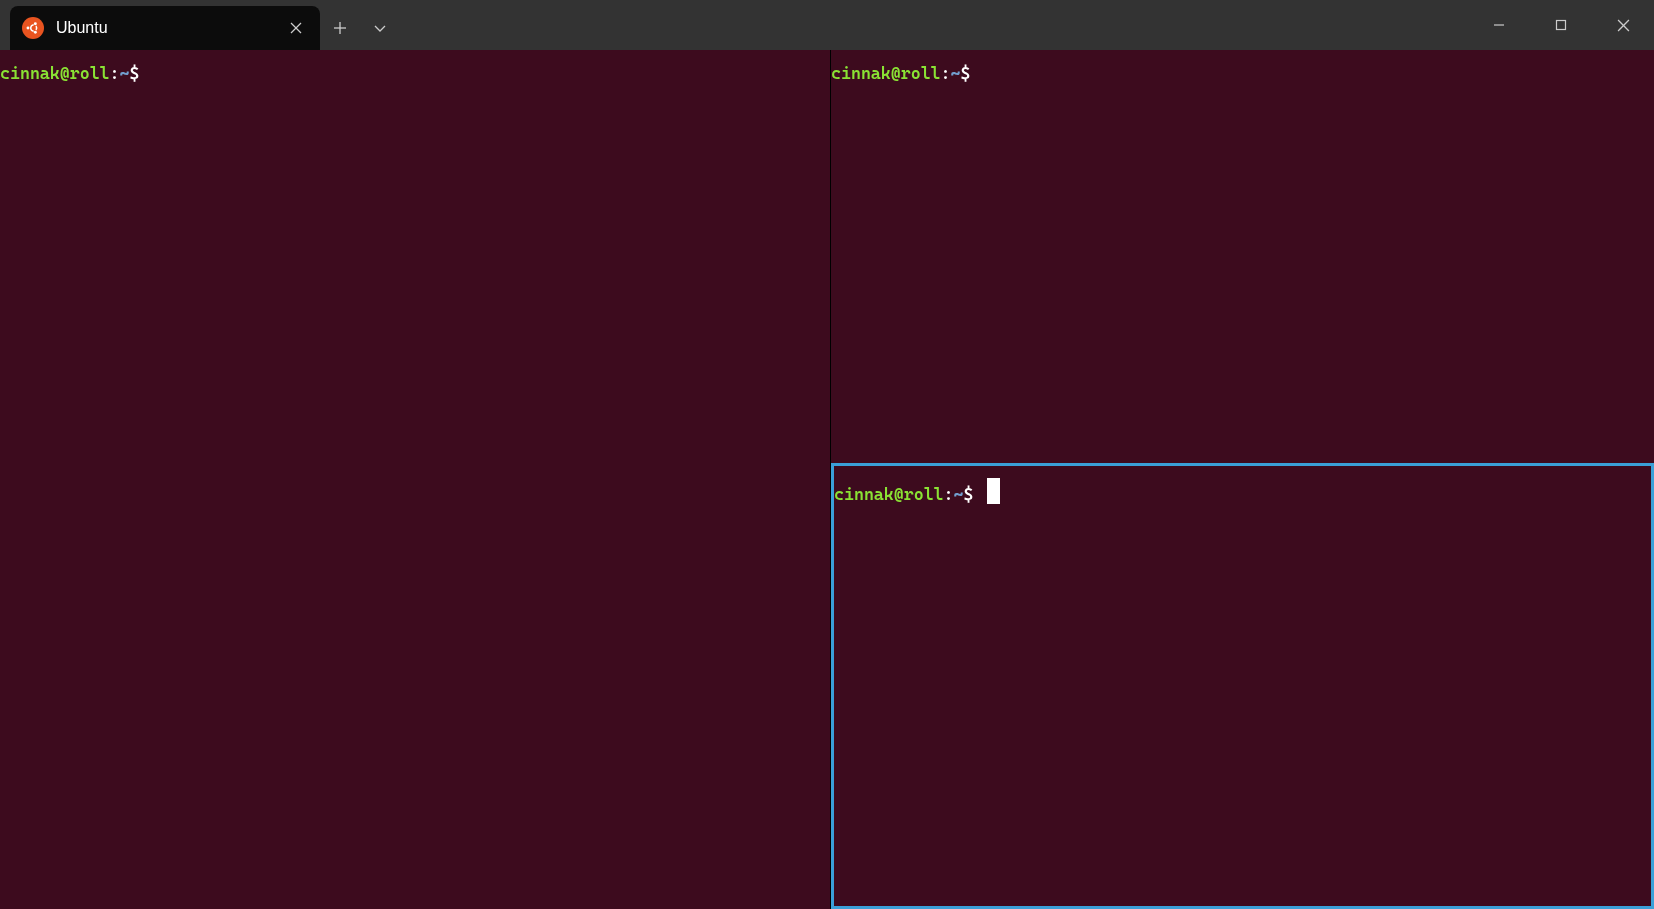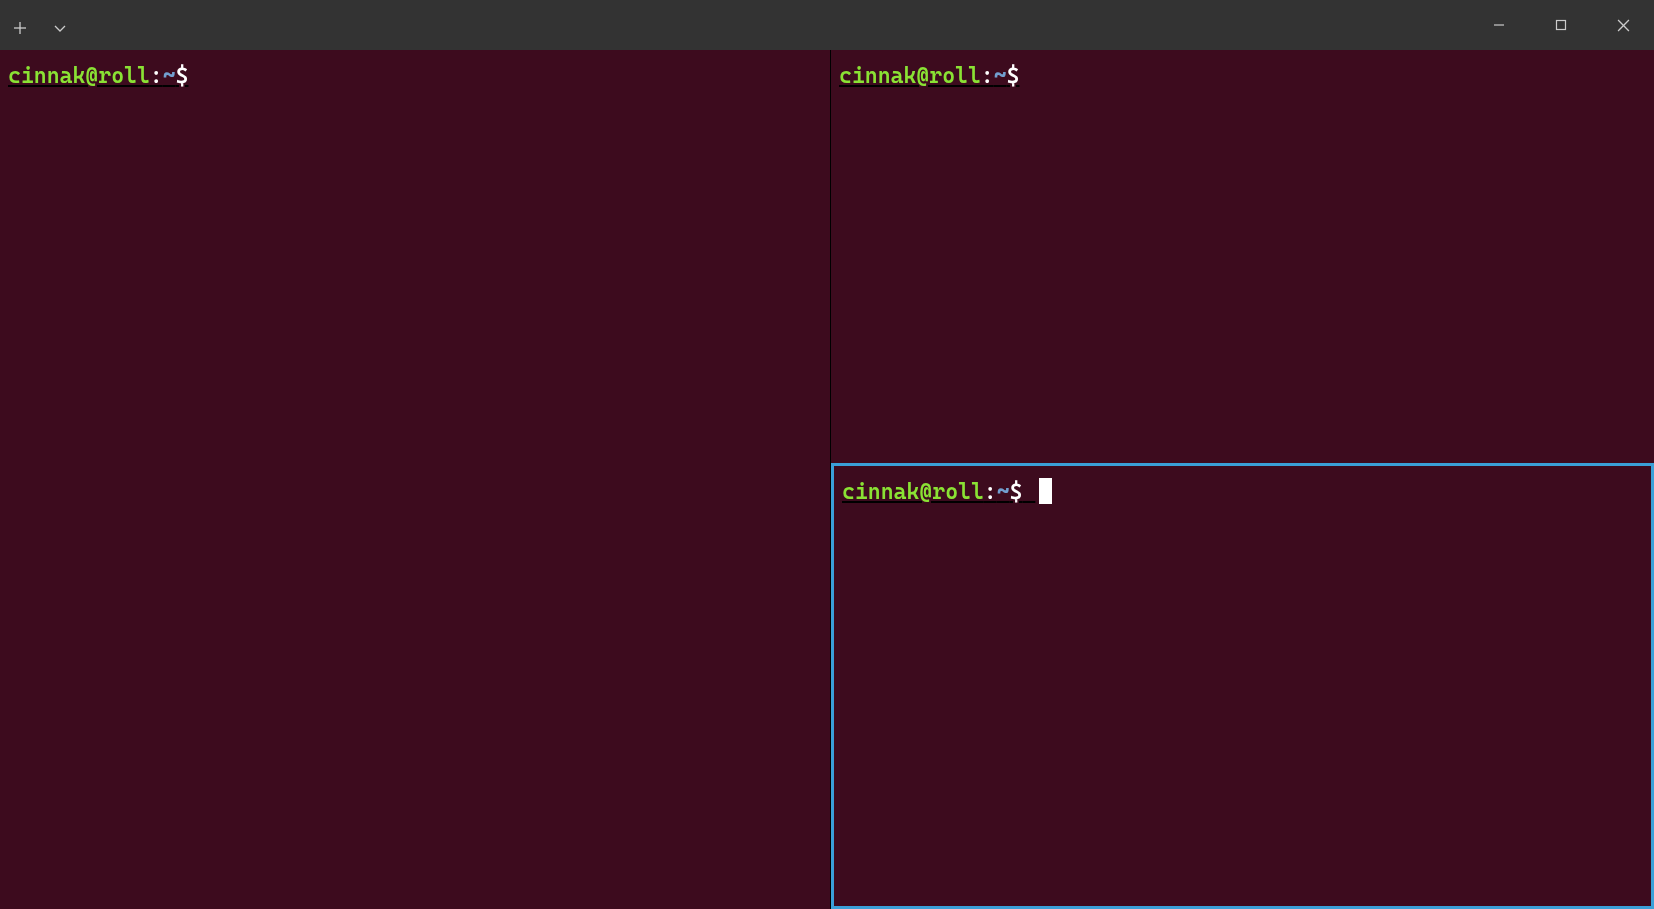--- a/index.html
+++ b/index.html
@@ -128,27 +128,26 @@
       height: 413px;
       background: #3d0b1e;
     }
     .pane-bottom-right {
       flex: 1;
       background: #3d0b1e;
       border: 3px solid #3aa0d8;
       box-sizing: border-box;
     }
     .terminal-content {
-      padding: 12px 8px;
+      padding: 12px 0;
       font-family: "Cascadia Mono", "Consolas", "Courier New", monospace;
-      font-size: 22px;
+      font-size: 17px;
       font-weight: 600;
       line-height: 1.3;
       white-space: pre;
-      text-decoration: underline;
     }
     .prompt-user {
       color: #8ae234;
     }
     .prompt-colon {
       color: #ffffff;
     }
     .prompt-path {
       color: #729fcf;
     }
@@ -162,20 +161,41 @@
       background: #ffffff;
       vertical-align: text-bottom;
       margin-left: 4px;
     }
   </style>
 </head>
 <body>
 
 <div class="titlebar">
   <div class="titlebar-left">
+    <div class="tab">
+      <div class="tab-inner">
+        <div class="ubuntu-icon">
+          <svg viewBox="0 0 24 24" fill="none">
+            <circle cx="4.5" cy="12" r="2.2" fill="white"></circle>
+            <circle cx="15.5" cy="5.5" r="2.2" fill="white"></circle>
+            <circle cx="15.5" cy="18.5" r="2.2" fill="white"></circle>
+            <path d="M 8.5 12 A 5.5 5.5 0 0 1 13 7" stroke="white" stroke-width="2.2" fill="none"></path>
+            <path d="M 13 17 A 5.5 5.5 0 0 1 8.5 12" stroke="white" stroke-width="2.2" fill="none"></path>
+            <path d="M 16.5 9 A 5.5 5.5 0 0 1 16.5 15" stroke="white" stroke-width="2.2" fill="none"></path>
+          </svg>
+        </div>
+        <span class="tab-title">Ubuntu</span>
+      </div>
+      <div class="tab-close">
+        <svg width="12" height="12" viewBox="0 0 12 12">
+          <line x1="1" y1="1" x2="11" y2="11" stroke="currentColor" stroke-width="1.2"></line>
+          <line x1="11" y1="1" x2="1" y2="11" stroke="currentColor" stroke-width="1.2"></line>
+        </svg>
+      </div>
+    </div>
     <div class="new-tab-button">
       <svg width="14" height="14" viewBox="0 0 14 14">
         <line x1="7" y1="1" x2="7" y2="13" stroke="currentColor" stroke-width="1.3"></line>
         <line x1="1" y1="7" x2="13" y2="7" stroke="currentColor" stroke-width="1.3"></line>
       </svg>
     </div>
     <div class="dropdown-button">
       <svg width="14" height="14" viewBox="0 0 14 14">
         <polyline points="2,5 7,10 12,5" stroke="currentColor" stroke-width="1.3" fill="none"></polyline>
       </svg>

